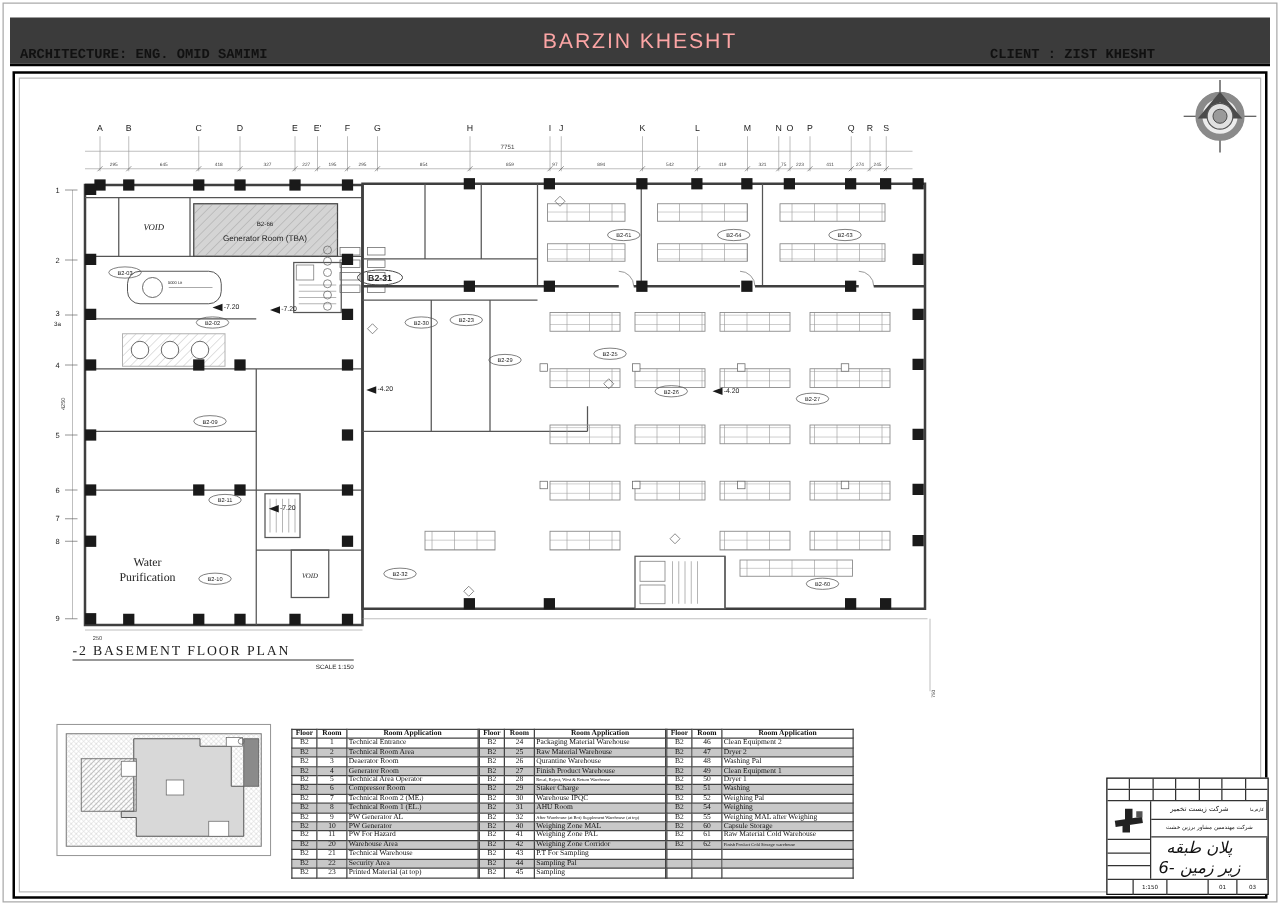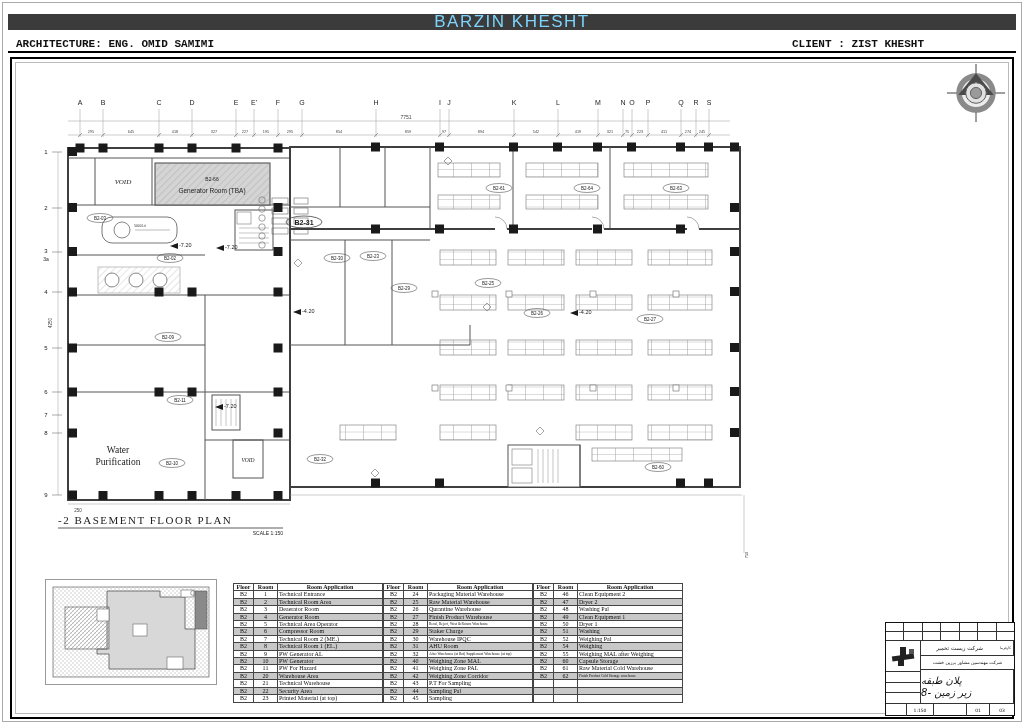--- a/index.html
+++ b/index.html
@@ -1,20 +1,20 @@
 <!DOCTYPE html>
 <html><head>
 <meta charset="utf-8">
 <style>
   html,body{margin:0;padding:0;}
   body{width:1024px;height:724px;position:relative;background:#fff;
        font-family:"Liberation Sans",sans-serif;color:#111;overflow:hidden;}
   .page-border{position:absolute;inset:2px;border:1px solid #aaa;pointer-events:none;}
-  .titlebar{position:absolute;left:8px;top:14px;width:1008px;height:16px;background:#3b3b3b;
-            color:#7dd3fc;display:flex;align-items:center;justify-content:center;
+  .titlebar{position:absolute;left:8px;top:14px;width:1008px;height:37px;background:#3b3b3b;
+            color:#fca5a5;display:flex;align-items:center;justify-content:center;
             font-size:17px;letter-spacing:1.5px;font-weight:500;}
   .inforow{position:absolute;left:8px;top:37px;width:1008px;height:16px;box-sizing:border-box;
            border-bottom:2px solid #000;display:flex;justify-content:space-between;align-items:center;
            font-size:11px;font-weight:bold;padding:0 92px 0 8px;font-family:Liberation Mono, monospace;}
   .frame{position:absolute;left:10px;top:57px;width:1000px;height:658px;border:2px solid #000;}
   .frame-inner{position:absolute;inset:3px;border:1px solid #bbb;}
   .plan-svg{position:absolute;left:40px;top:95px;}
   .north{position:absolute;left:946px;top:63px;}
   .keyplan{position:absolute;left:45px;top:579px;}
   .schedule{position:absolute;left:233px;top:583px;display:flex;}
@@ -30,21 +30,21 @@
   .tb-strip{display:flex;height:8px;border-bottom:0.5px solid #333;}
   .tb-strip div{flex:1;border-right:0.5px solid #333;}
   .tb-main{display:flex;height:62px;}
   .tb-left{width:34px;border-right:0.5px solid #333;display:flex;flex-direction:column;}
   .tb-logo{height:30px;border-bottom:0.5px solid #333;display:flex;align-items:center;justify-content:center;}
   .tb-lcell{flex:1;border-bottom:0.5px solid #333;}
   .tb-right{flex:1;display:flex;flex-direction:column;}
   .tb-r{display:flex;border-bottom:0.5px solid #333;align-items:center;}
   .tb-val{flex:1;text-align:center;direction:rtl;}
   .tb-lbl{width:15px;border-right:0.5px solid #333;font-size:3.5px;text-align:center;direction:rtl;align-self:stretch;display:flex;align-items:center;justify-content:center;}
-  .tb-title{flex:1;text-align:left;direction:rtl;font-size:10px;font-style:italic;line-height:1.2;}
+  .tb-title{flex:1;text-align:center;direction:rtl;font-size:13px;font-style:italic;line-height:1.2;}
   .tb-bottom{display:flex;height:12px;font-size:4.5px;align-items:center;}
   .tb-bottom div{border-right:0.5px solid #333;height:100%;display:flex;align-items:center;justify-content:center;}
   text{font-family:"Liberation Sans",sans-serif;fill:#222;}
   .glet{font-size:7px;text-anchor:middle;}
   .grow{font-size:6px;text-anchor:middle;}
   .dim{font-size:3.8px;text-anchor:middle;fill:#444;}
   .tagt{font-size:4.5px;text-anchor:middle;}
   .elevt{font-size:5.5px;}
   .serif{font-family:"Liberation Serif",serif;}
 </style>
@@ -761,21 +761,21 @@
       <div class="tb-r" style="height:14px">
         <div class="tb-val" style="font-size:5.5px">شرکت زیست تخمیر</div>
         <div class="tb-lbl">کارفرما</div>
       </div>
       <div class="tb-r" style="height:14px">
         <div class="tb-val" style="font-size:4.5px">شرکت مهندسین مشاور برزین خشت</div>
       </div>
       <div class="tb-r" style="height:34px;border-bottom:none">
         <div class="tb-title">
           <div>پلان طبقه</div>
-          <div>زیر زمین -8</div>
+          <div>زیر زمین -6</div>
         </div>
         <div class="tb-lbl"></div>
       </div>
     </div>
   </div>
   <div class="tb-bottom" style="border-top:0.5px solid #333">
     <div style="width:20px"></div>
     <div style="width:26px">1:150</div>
     <div style="width:32px"></div>
     <div style="width:22px">01</div>

